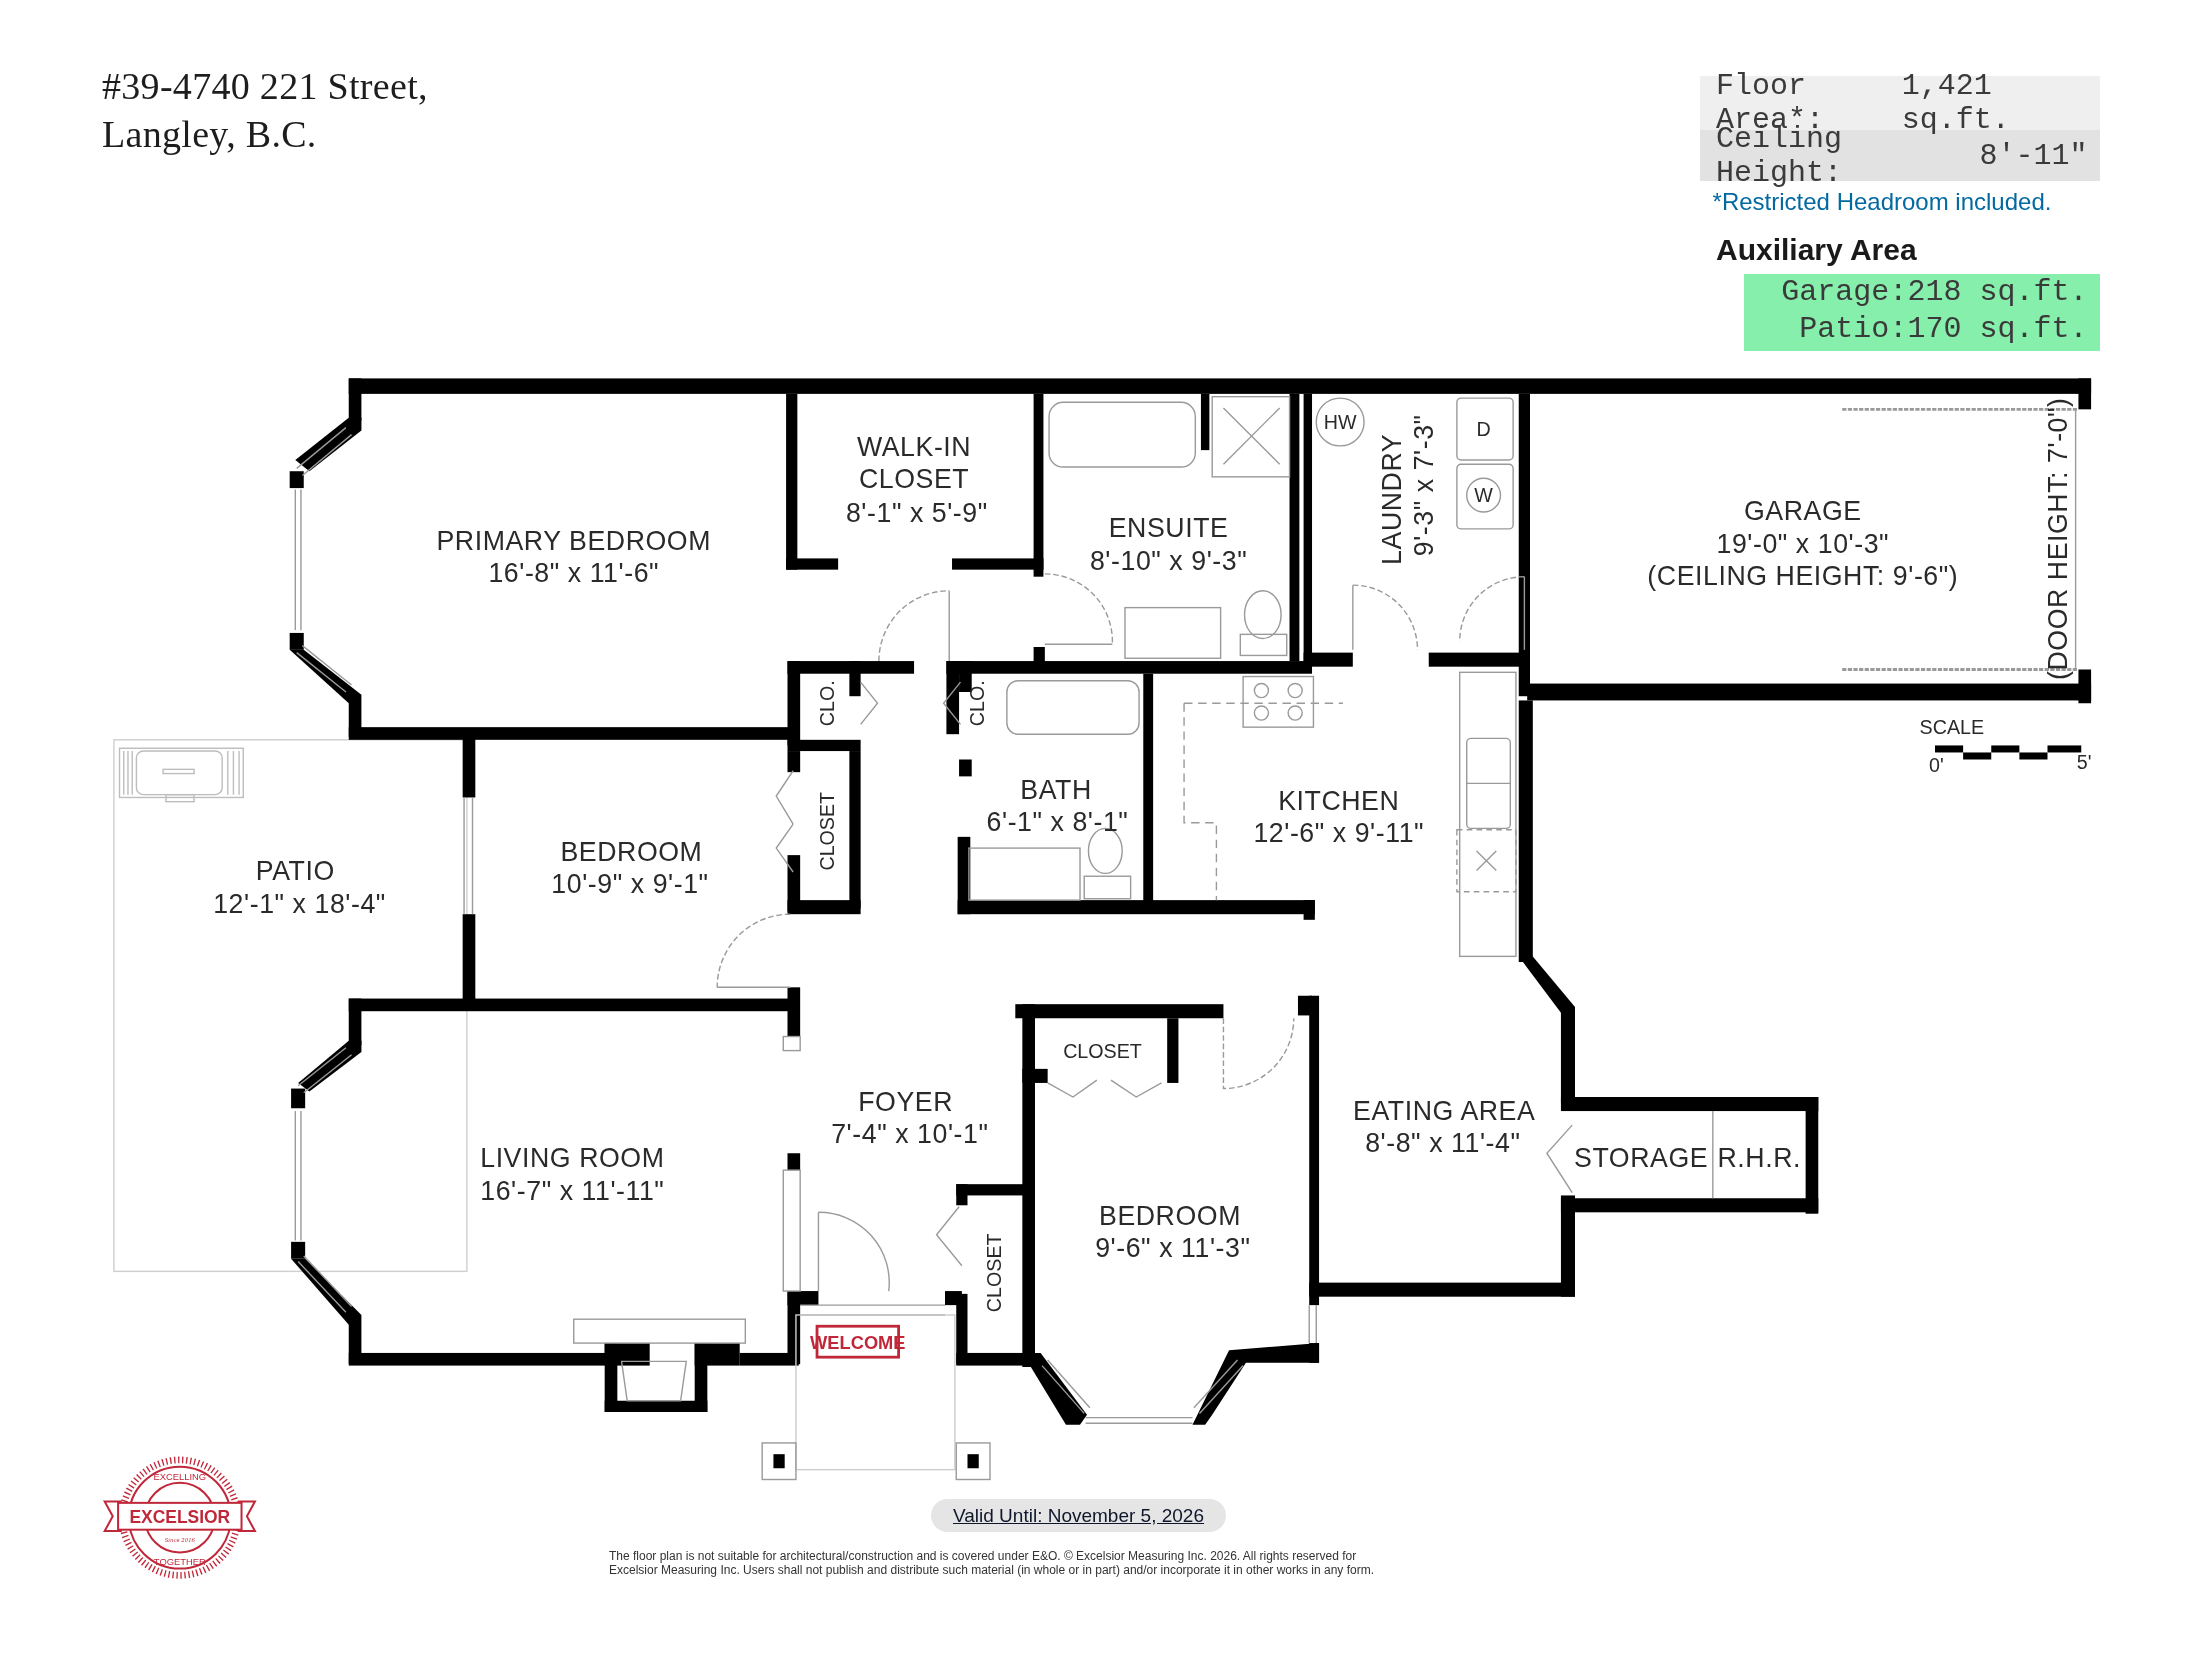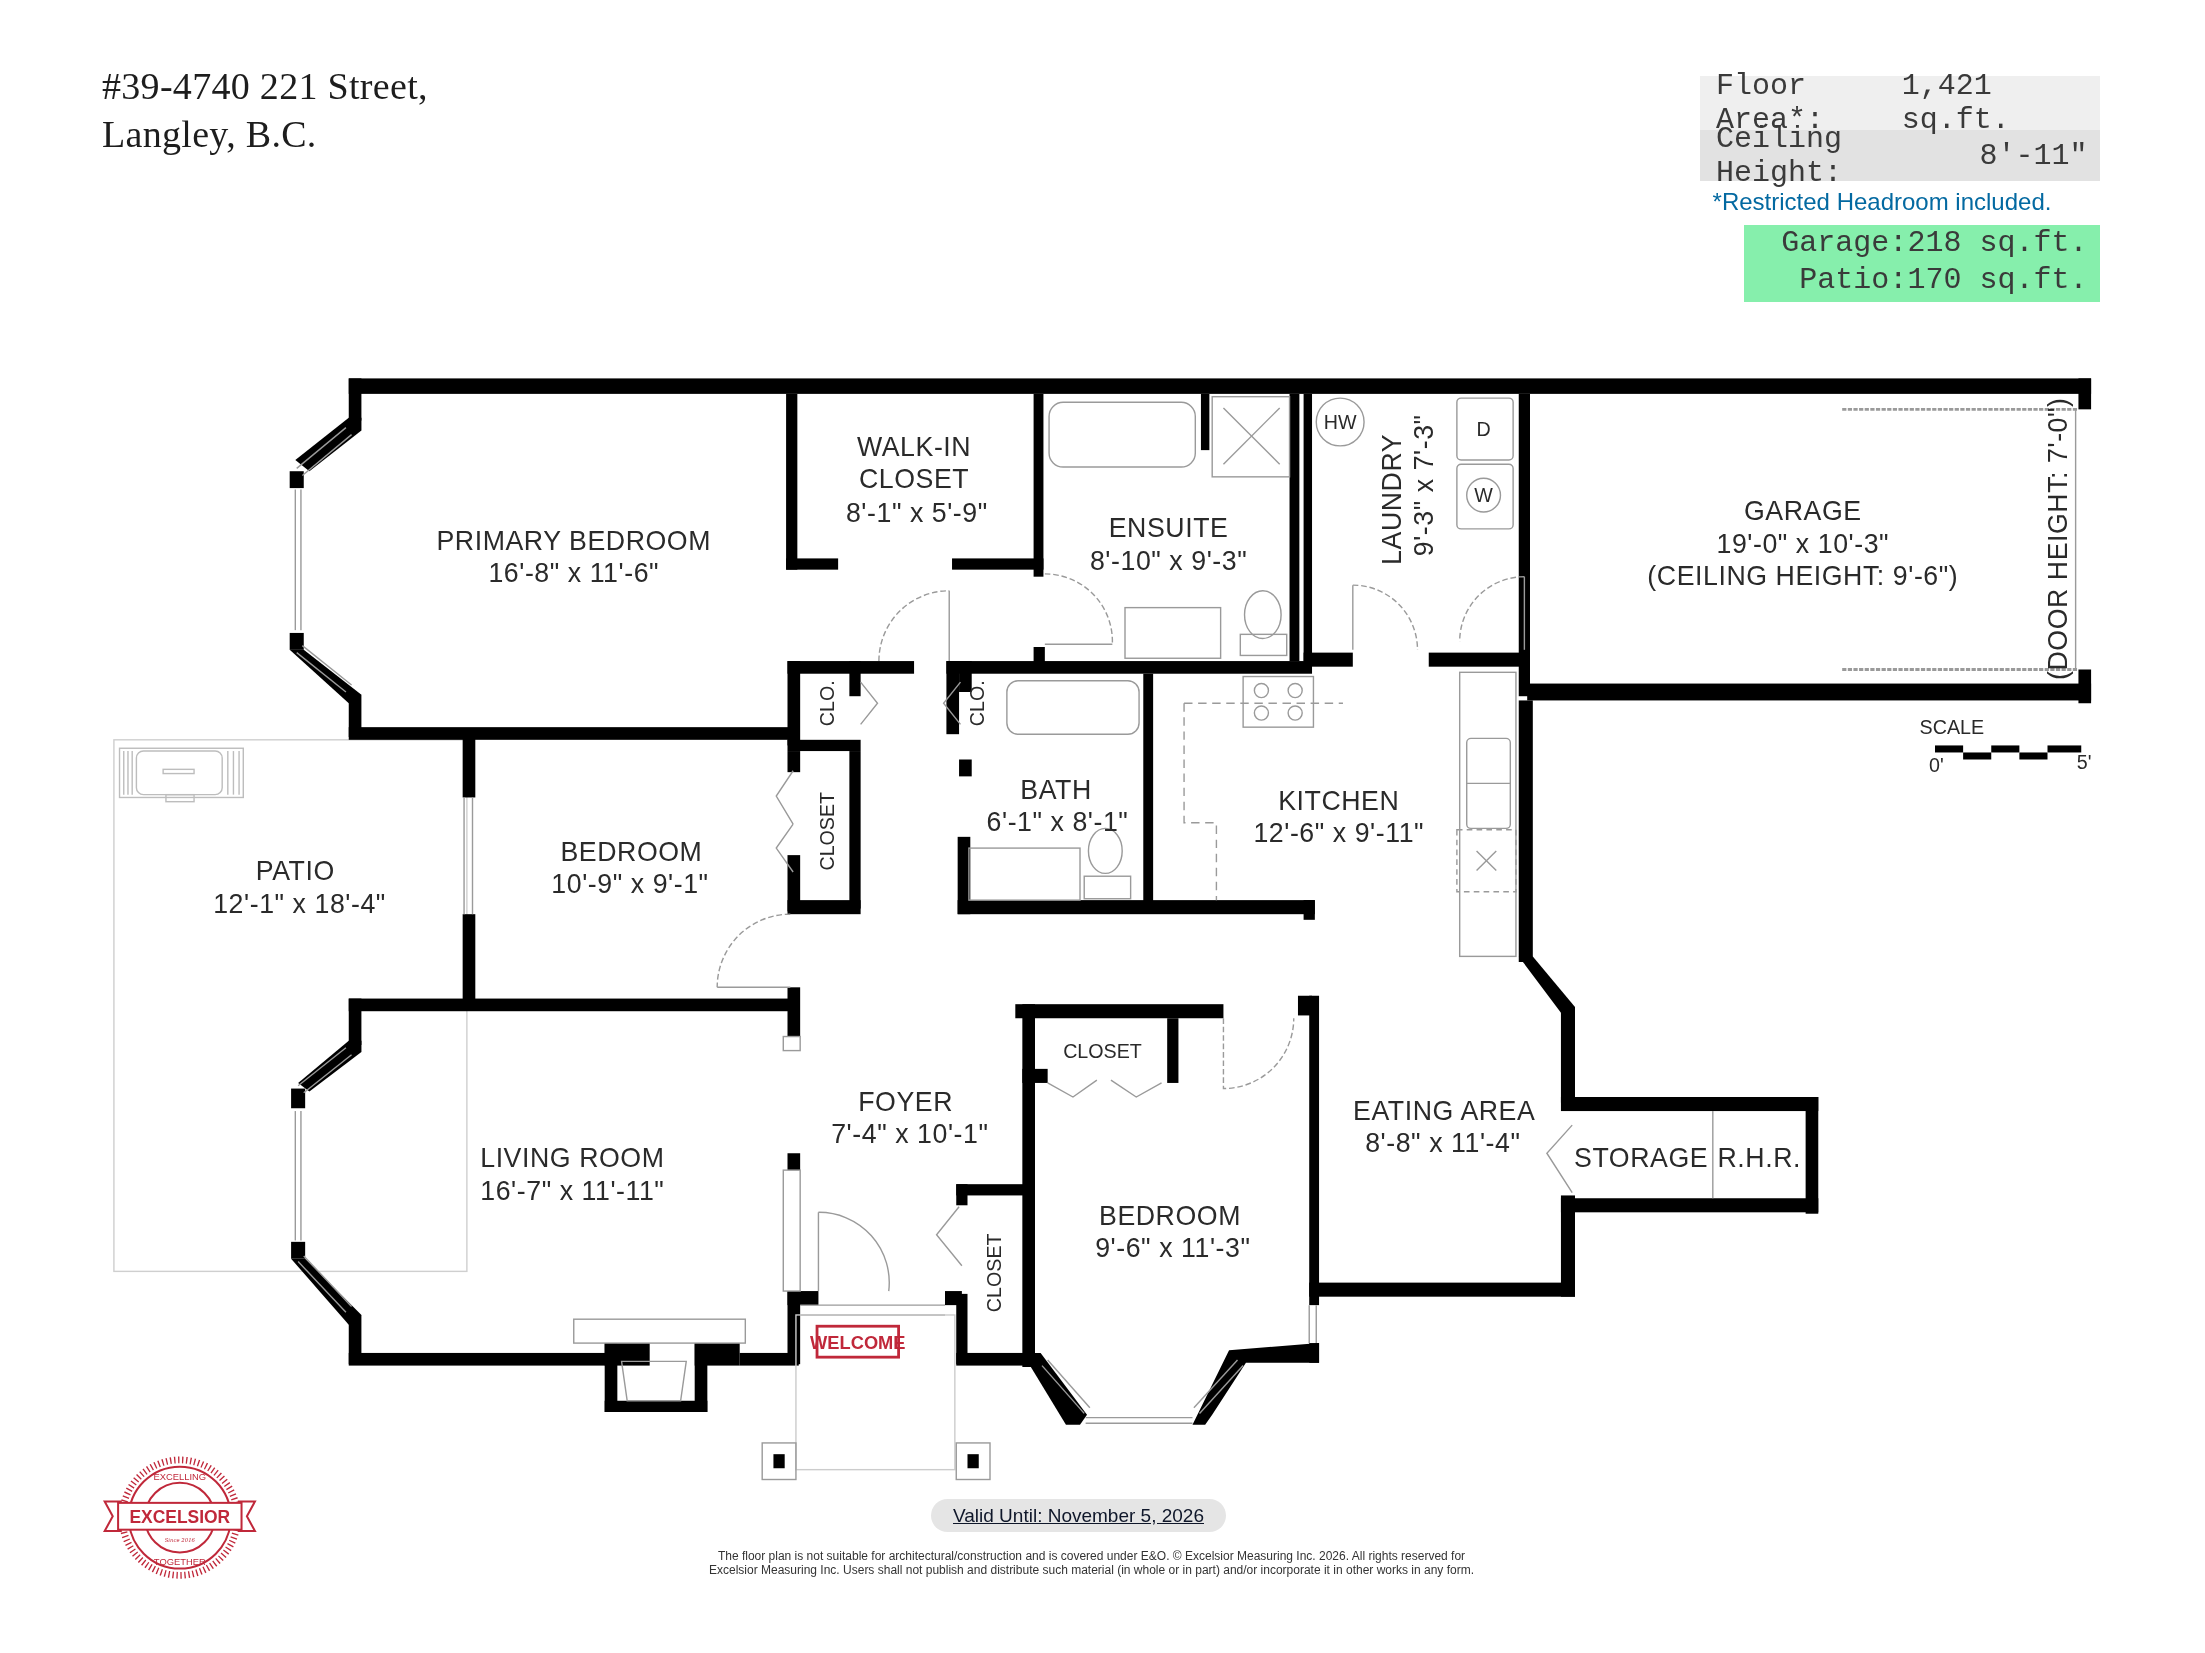--- a/index.html
+++ b/index.html
@@ -10,41 +10,42 @@
   .info-row.r1 { height: 54px; background: #efefef; }
   .info-row.r2 { height: 51px; background: #e2e2e2; }
   .footnote { font-size: 24px; padding: 6.9px 0 0 12.6px; height: 37px; color: #0369a1; }
   .aux-title { font-size: 30px; font-weight: bold; color: #1a1a1a; padding: 8px 0 0 16px; height: 41px; }
   .aux-box { background: #86efac; padding: 0 12.6px 3.4px 16px; margin-left: 44px; }
   .aux-box .info-row { padding: 0; height: 37px; }
   svg.plan { position: absolute; left: 0; top: 0; width: 2205px; height: 1654px; }
   .room-label { font-family: "Liberation Sans", "DejaVu Sans", sans-serif; fill: #2a2a2a; font-size: 19px; text-anchor: middle; letter-spacing: 0.4px; }
   .small-label { font-family: "Liberation Sans", "DejaVu Sans", sans-serif; fill: #2a2a2a; font-size: 14px; text-anchor: middle; }
   .valid-pill { position: absolute; left: 931px; top: 1499px; width: 295px; height: 33px; border-radius: 16.7px; background: #e5e5e5; font-size: 19px; color: #0f172a; display: flex; align-items: center; justify-content: center; text-decoration: underline; }
-  .disclaimer { position: absolute; left: 609px; top: 1549px; width: 965px; text-align: center; font-size: 12px; line-height: 14.4px; color: #333; }
+  .disclaimer { position: absolute; left: 609px; top: 1549px; width: 965px; text-align: left; font-size: 12px; line-height: 14.4px; color: #333; }
   .logo { position: absolute; left: 102px; top: 1453px; width: 161px; height: 144px; }
 </style>
 </head>
 <body>
 
 <div class="address">
   <div>#39-4740 221 Street,</div>
   <div>Langley, B.C.</div>
 </div>
 
 <div class="info-panel">
   <div class="info-row r1">
     <span>Floor Area*:</span>
     <span>1,421 sq.ft.</span>
   </div>
   <div class="info-row r2">
     <span>Ceiling Height:</span>
     <span>8'-11"</span>
   </div>
   <div class="footnote">*Restricted Headroom included.</div>
+  <div class="aux-title">Auxiliary Area</div>
   <div class="aux-box">
     <div class="info-row">
       <span>Garage:</span>
       <span>218 sq.ft.</span>
     </div>
     <div class="info-row">
       <span>Patio:</span>
       <span>170 sq.ft.</span>
     </div>
   </div>

